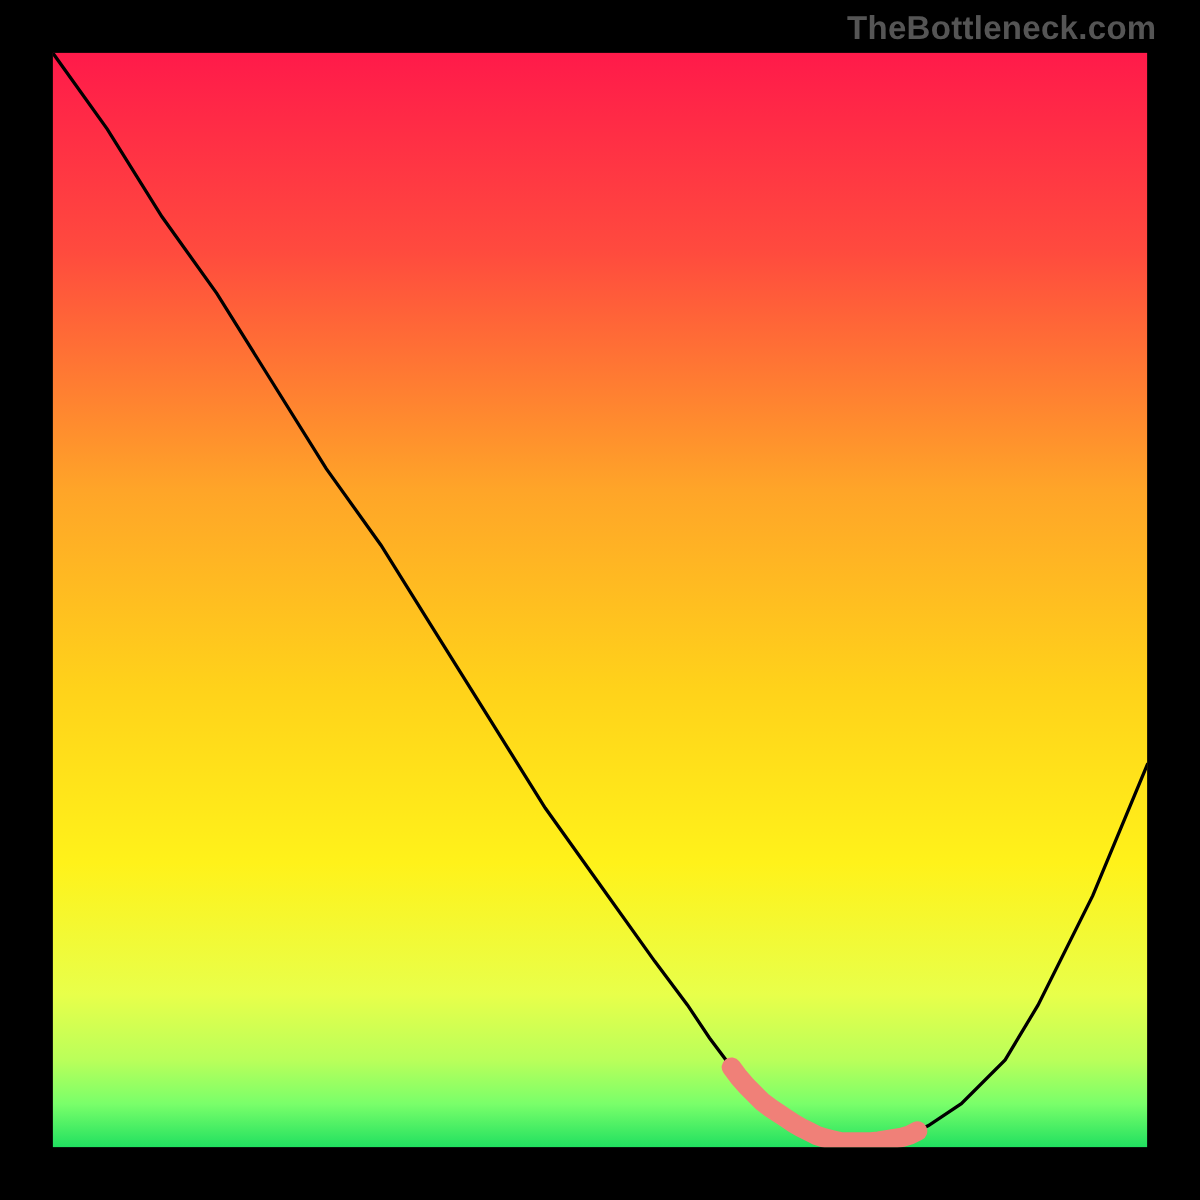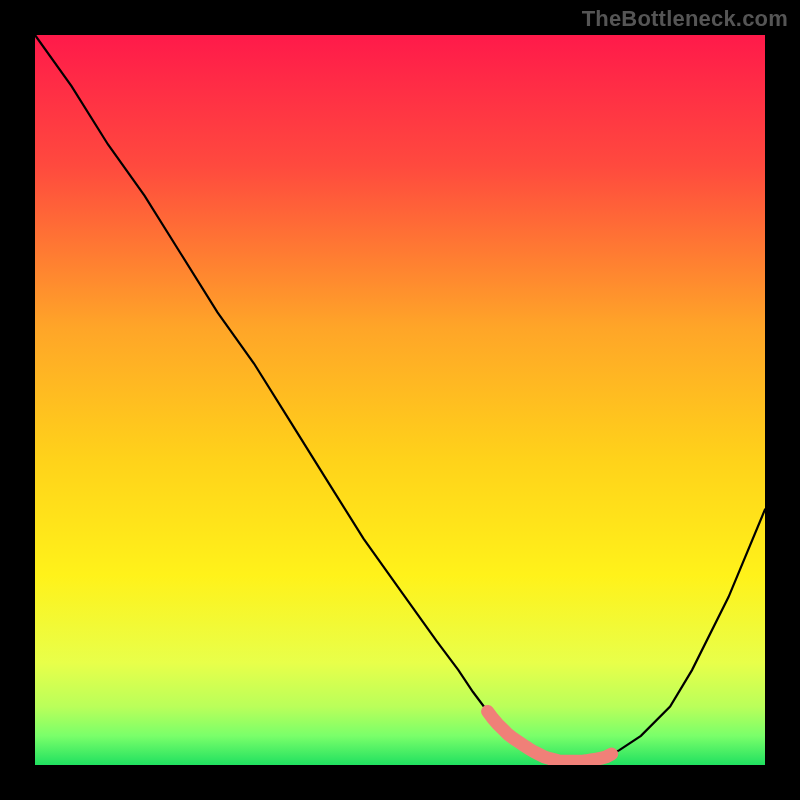--- a/index.html
+++ b/index.html
@@ -20,21 +20,21 @@
     position: absolute;
     left: 35px;
     top: 35px;
     width: 730px;
     height: 730px;
     overflow: hidden;
   }
   .attribution {
     position: absolute;
     top: 6px;
-    right: 12px;
+    right: 29px;
     color: #555555;
     font-family: Arial, Helvetica, sans-serif;
     font-size: 22px;
     font-weight: bold;
     letter-spacing: 0.2px;
   }
   svg { display: block; }
 </style>
 </head>
 <body>

